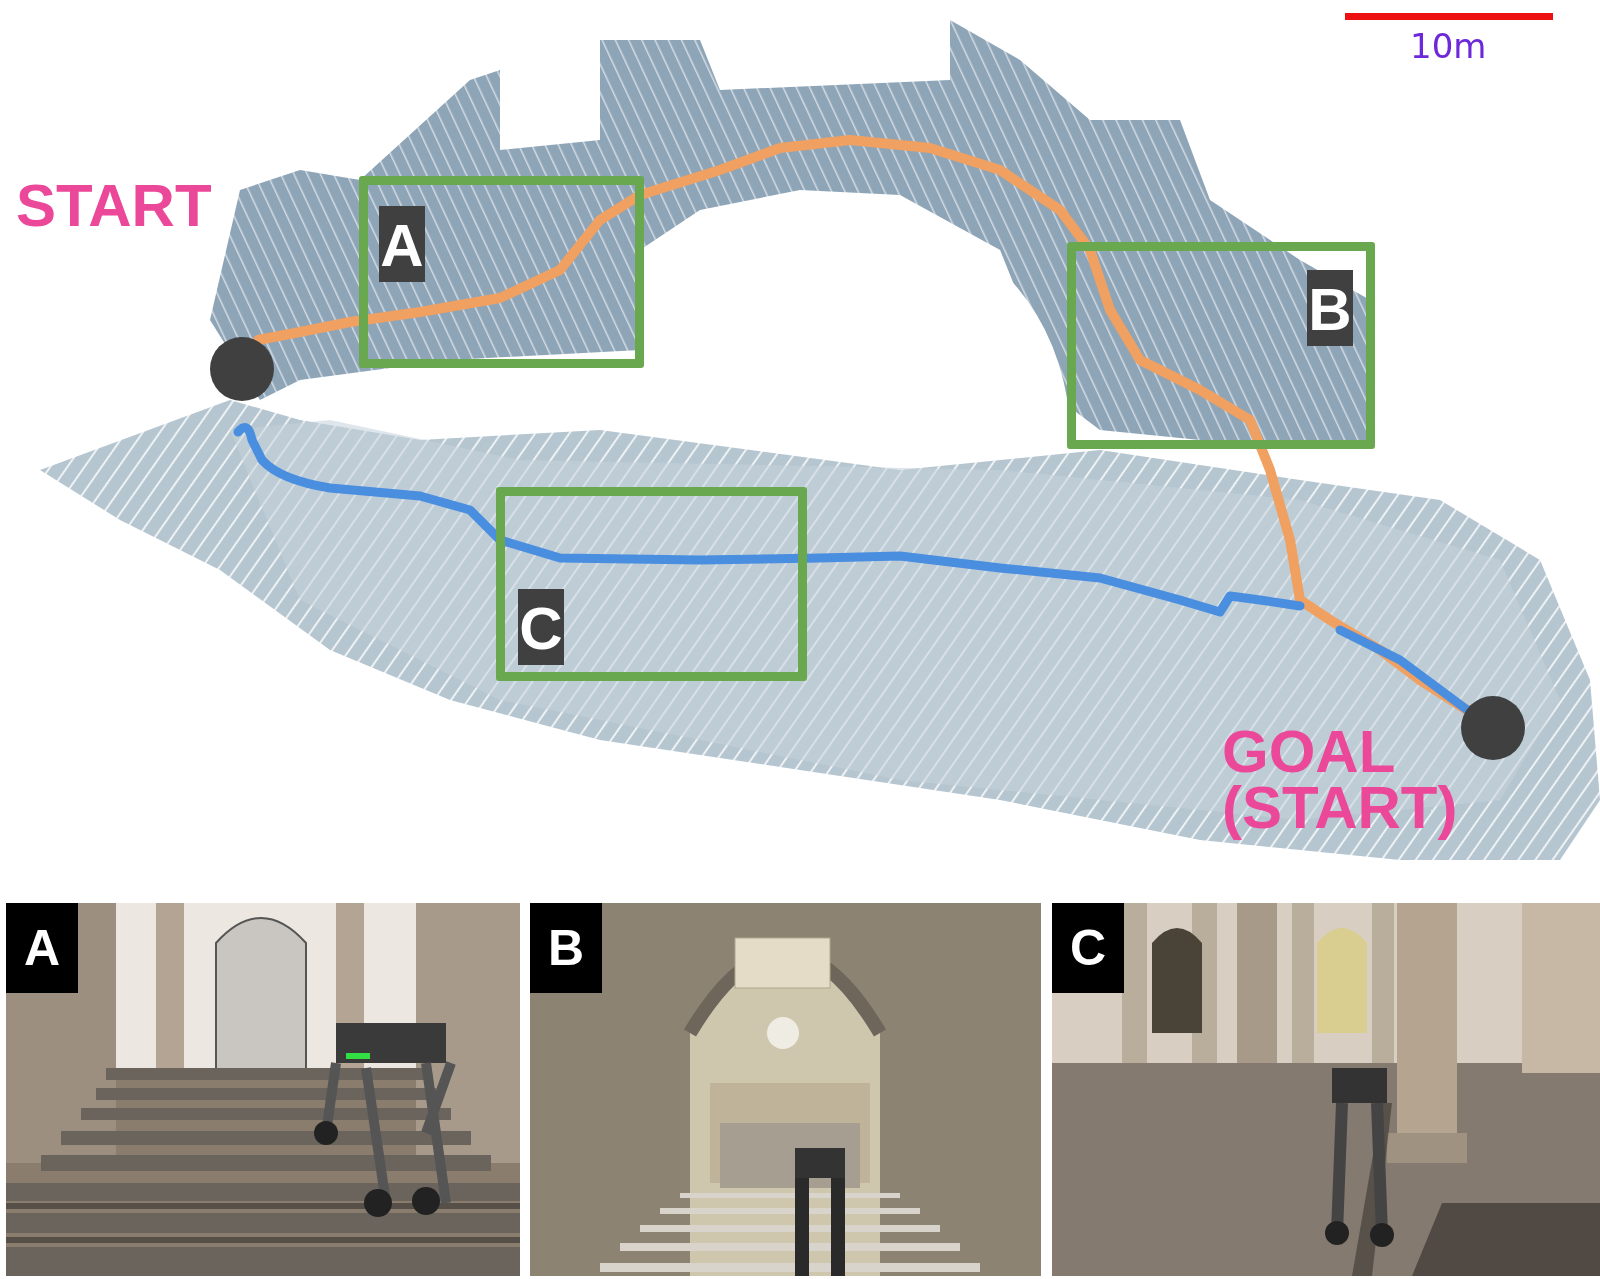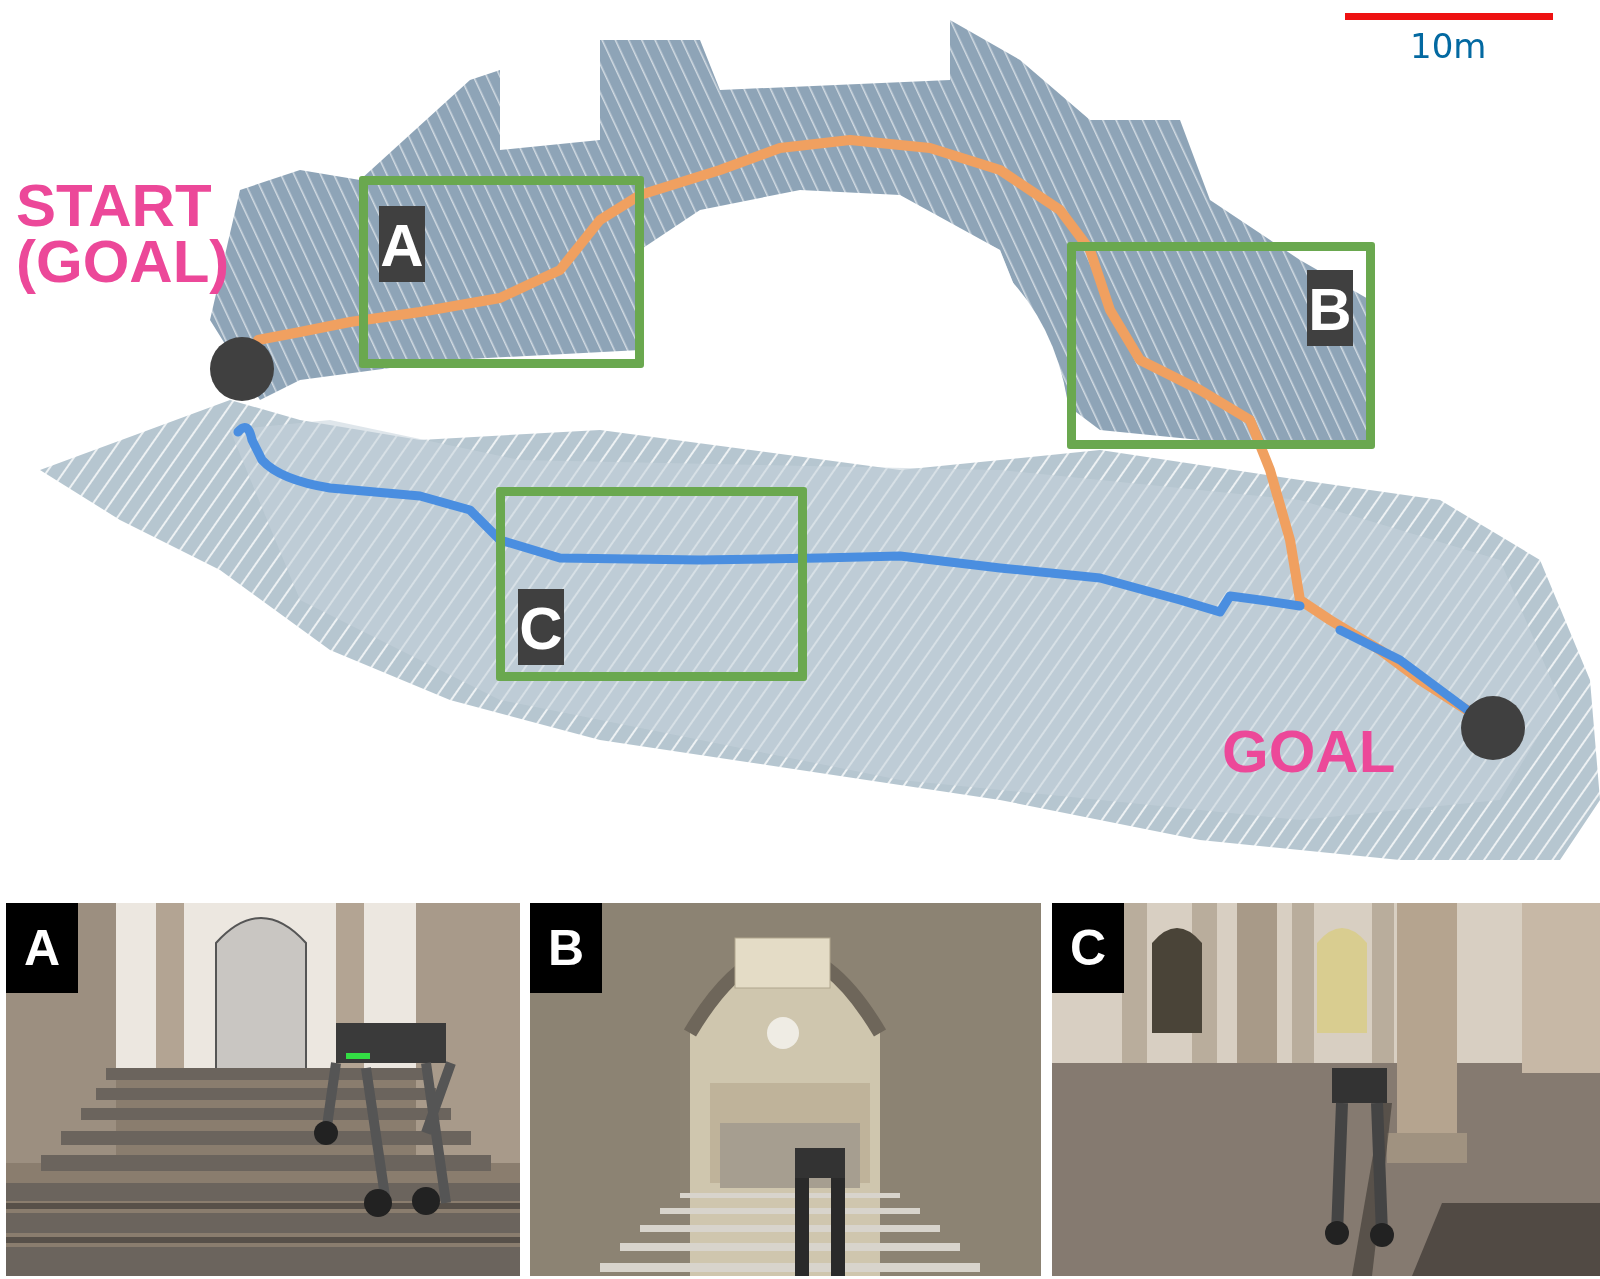--- a/index.html
+++ b/index.html
@@ -1,20 +1,20 @@
 <!DOCTYPE html>
 <html><head>
 <meta charset="utf-8">
 <style>
   html, body { margin:0; padding:0; background:#ffffff; }
   body { width:1600px; height:1279px; position:relative; overflow:hidden; font-family:"Liberation Sans", sans-serif; }
   .map { position:absolute; left:0; top:0; width:1600px; height:880px; }
   .map svg { position:absolute; left:0; top:0; }
   .scale-bar { position:absolute; left:1345px; top:13px; width:208px; height:7px; background:#ee1111; }
-  .scale-label { position:absolute; left:1410px; top:26px; font-size:34px; color:#0369a1; font-family:"DejaVu Sans", sans-serif; }
+  .scale-label { position:absolute; left:1410px; top:26px; font-size:34px; color:#6d28d9; font-family:"DejaVu Sans", sans-serif; }
   .endpoint-label { position:absolute; font-weight:bold; color:#ec4899; font-size:60px; line-height:56px; letter-spacing:0px; }
   .start-label { left:16px; top:178px; }
   .goal-label { left:1222px; top:724px; text-align:left; }
   .roi-box { position:absolute; border:9px solid #6aa84f; border-radius:3px; box-sizing:border-box; }
   .roi-tag { position:absolute; background:#404040; color:#fff; font-weight:bold; font-size:60px; line-height:80px; text-align:center; width:46px; height:76px; }
   .photo { position:absolute; top:903px; height:373px; overflow:hidden; }
   .photo-tag { position:absolute; left:0; top:0; width:72px; height:90px; background:#000; color:#fff; font-weight:bold; font-size:50px; line-height:90px; text-align:center; z-index:2; }
   .photo svg { position:absolute; left:0; top:0; }
 </style>
 </head>
@@ -47,24 +47,24 @@
 
     <circle cx="242" cy="369" r="32" fill="#404040"></circle>
     <circle cx="1493" cy="728" r="32" fill="#404040"></circle>
   </svg>
 
   <div class="scale-bar"></div>
   <div class="scale-label">10m</div>
 
   <div class="endpoint-label start-label">
     <div>START</div>
-    <div>(GOAL)</div>
   </div>
   <div class="endpoint-label goal-label">
     <div>GOAL</div>
+    <div>(START)</div>
   </div>
 
   <div class="roi-box" style="left:359px;top:176px;width:285px;height:192px;">
     <div class="roi-tag" style="left:11px;top:21px;">A</div>
   </div>
   <div class="roi-box" style="left:1067px;top:242px;width:308px;height:207px;">
     <div class="roi-tag" style="left:231px;top:19px;">B</div>
   </div>
   <div class="roi-box" style="left:496px;top:487px;width:311px;height:194px;">
     <div class="roi-tag" style="left:13px;top:93px;">C</div>

